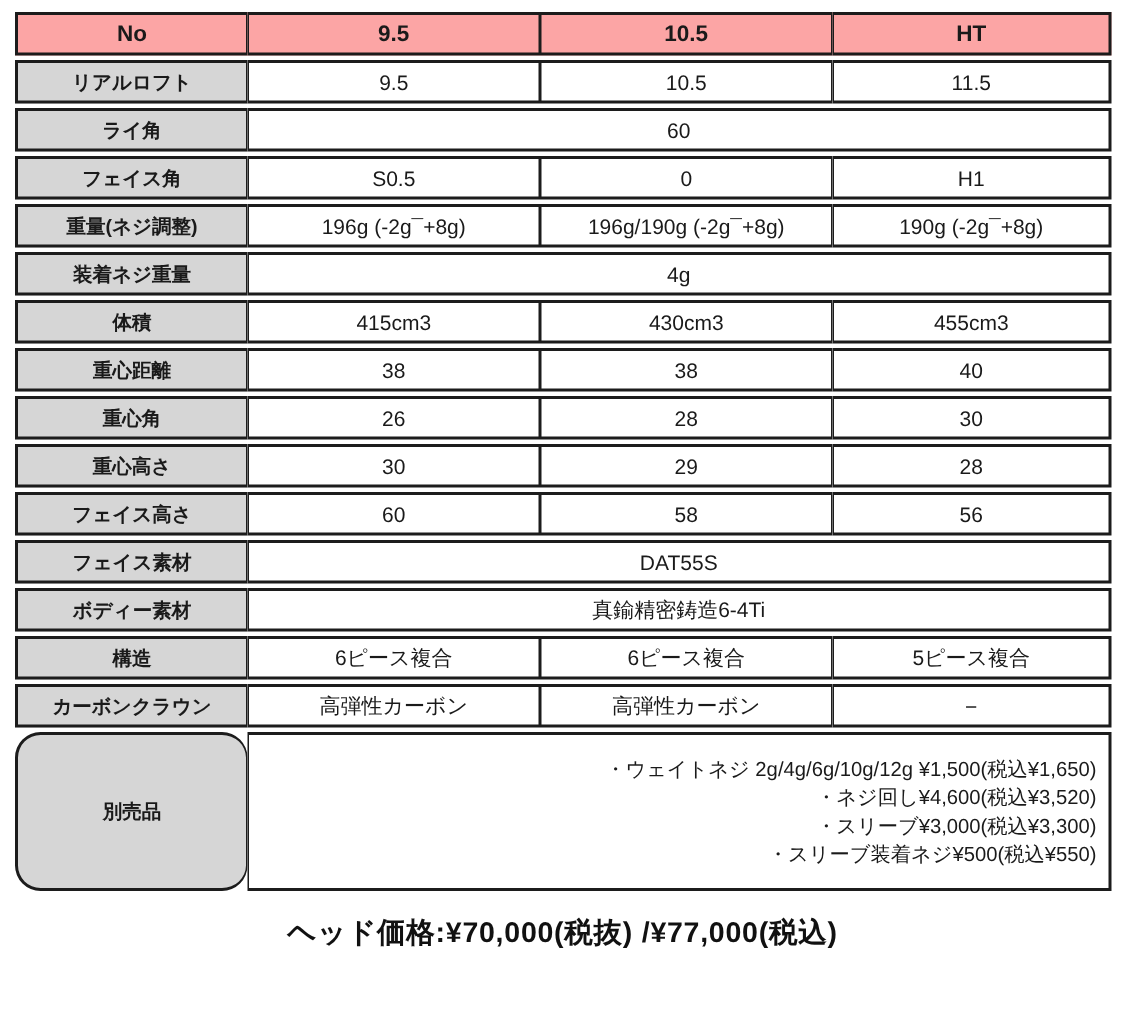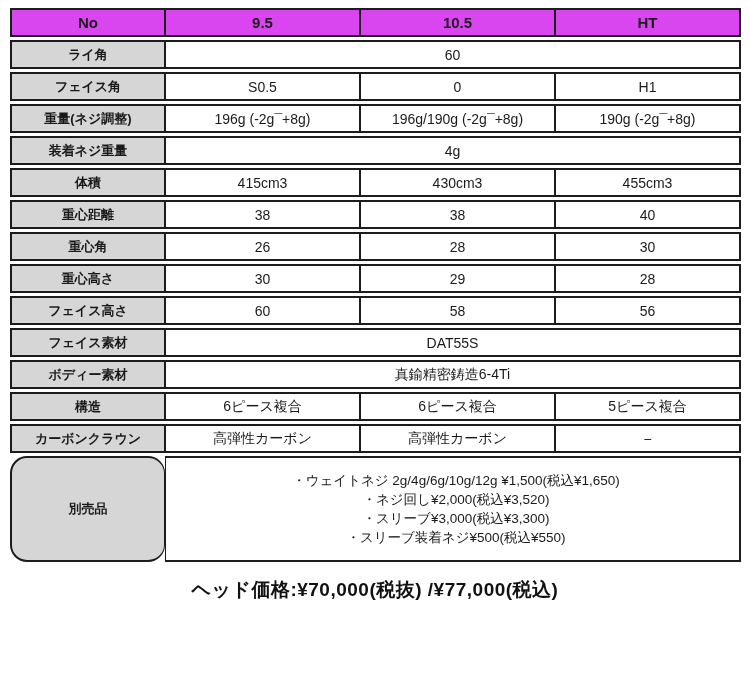--- a/index.html
+++ b/index.html
@@ -37,26 +37,26 @@
     white-space: nowrap;
   }
   table.spec tr td:first-child { border-left-width: 2px; }
   table.spec tr td:last-child  { border-right-width: 2px; }
   table.spec td.label {
     background: #d6d6d6;
     font-weight: 700;
     font-size: 13px;
   }
   table.spec td.header {
-    background: #d946ef;
+    background: #fca5a5;
     font-weight: 700;
     font-size: 15px;
   }
   table.spec td.accessories {
-    text-align: center;
+    text-align: right;
     white-space: normal;
     padding: 8px 8px 8px 15px;
     font-size: 13.5px;
     line-height: 19px;
     height: 86px;
   }
   table.spec td.acc-label { height: 86px; border-radius: 17px; }
   .price-note {
     width: 750px;
     margin-top: 12px;
@@ -78,20 +78,26 @@
       <col style="width:195px">
       <col style="width:195px">
       <col style="width:186px">
     </colgroup>
     <tbody id="spec-body">
         <tr>
           <td class="header">No</td>
           <td class="header">9.5</td>
           <td class="header">10.5</td>
           <td class="header">HT</td>
+        </tr>
+        <tr>
+          <td class="label">リアルロフト</td>
+          <td>9.5</td>
+          <td>10.5</td>
+          <td>11.5</td>
         </tr>
         <tr>
           <td class="label">ライ角</td>
           <td colspan="3">60</td>
         </tr>
         <tr>
           <td class="label">フェイス角</td>
           <td>S0.5</td>
           <td>0</td>
           <td>H1</td>
@@ -153,21 +159,21 @@
         <tr>
           <td class="label">カーボンクラウン</td>
           <td>高弾性カーボン</td>
           <td>高弾性カーボン</td>
           <td>−</td>
         </tr>
         <tr>
           <td class="label acc-label">別売品</td>
           <td colspan="3" class="accessories">
             <div>・ウェイトネジ 2g/4g/6g/10g/12g ¥1,500(税込¥1,650)</div>
-            <div>・ネジ回し¥2,000(税込¥3,520)</div>
+            <div>・ネジ回し¥4,600(税込¥3,520)</div>
             <div>・スリーブ¥3,000(税込¥3,300)</div>
             <div>・スリーブ装着ネジ¥500(税込¥550)</div>
           </td>
         </tr>
       </tbody>
   </table>
 
   <div class="price-note">ヘッド価格:¥70,000(税抜) /¥77,000(税込)</div>
 
 </div>

